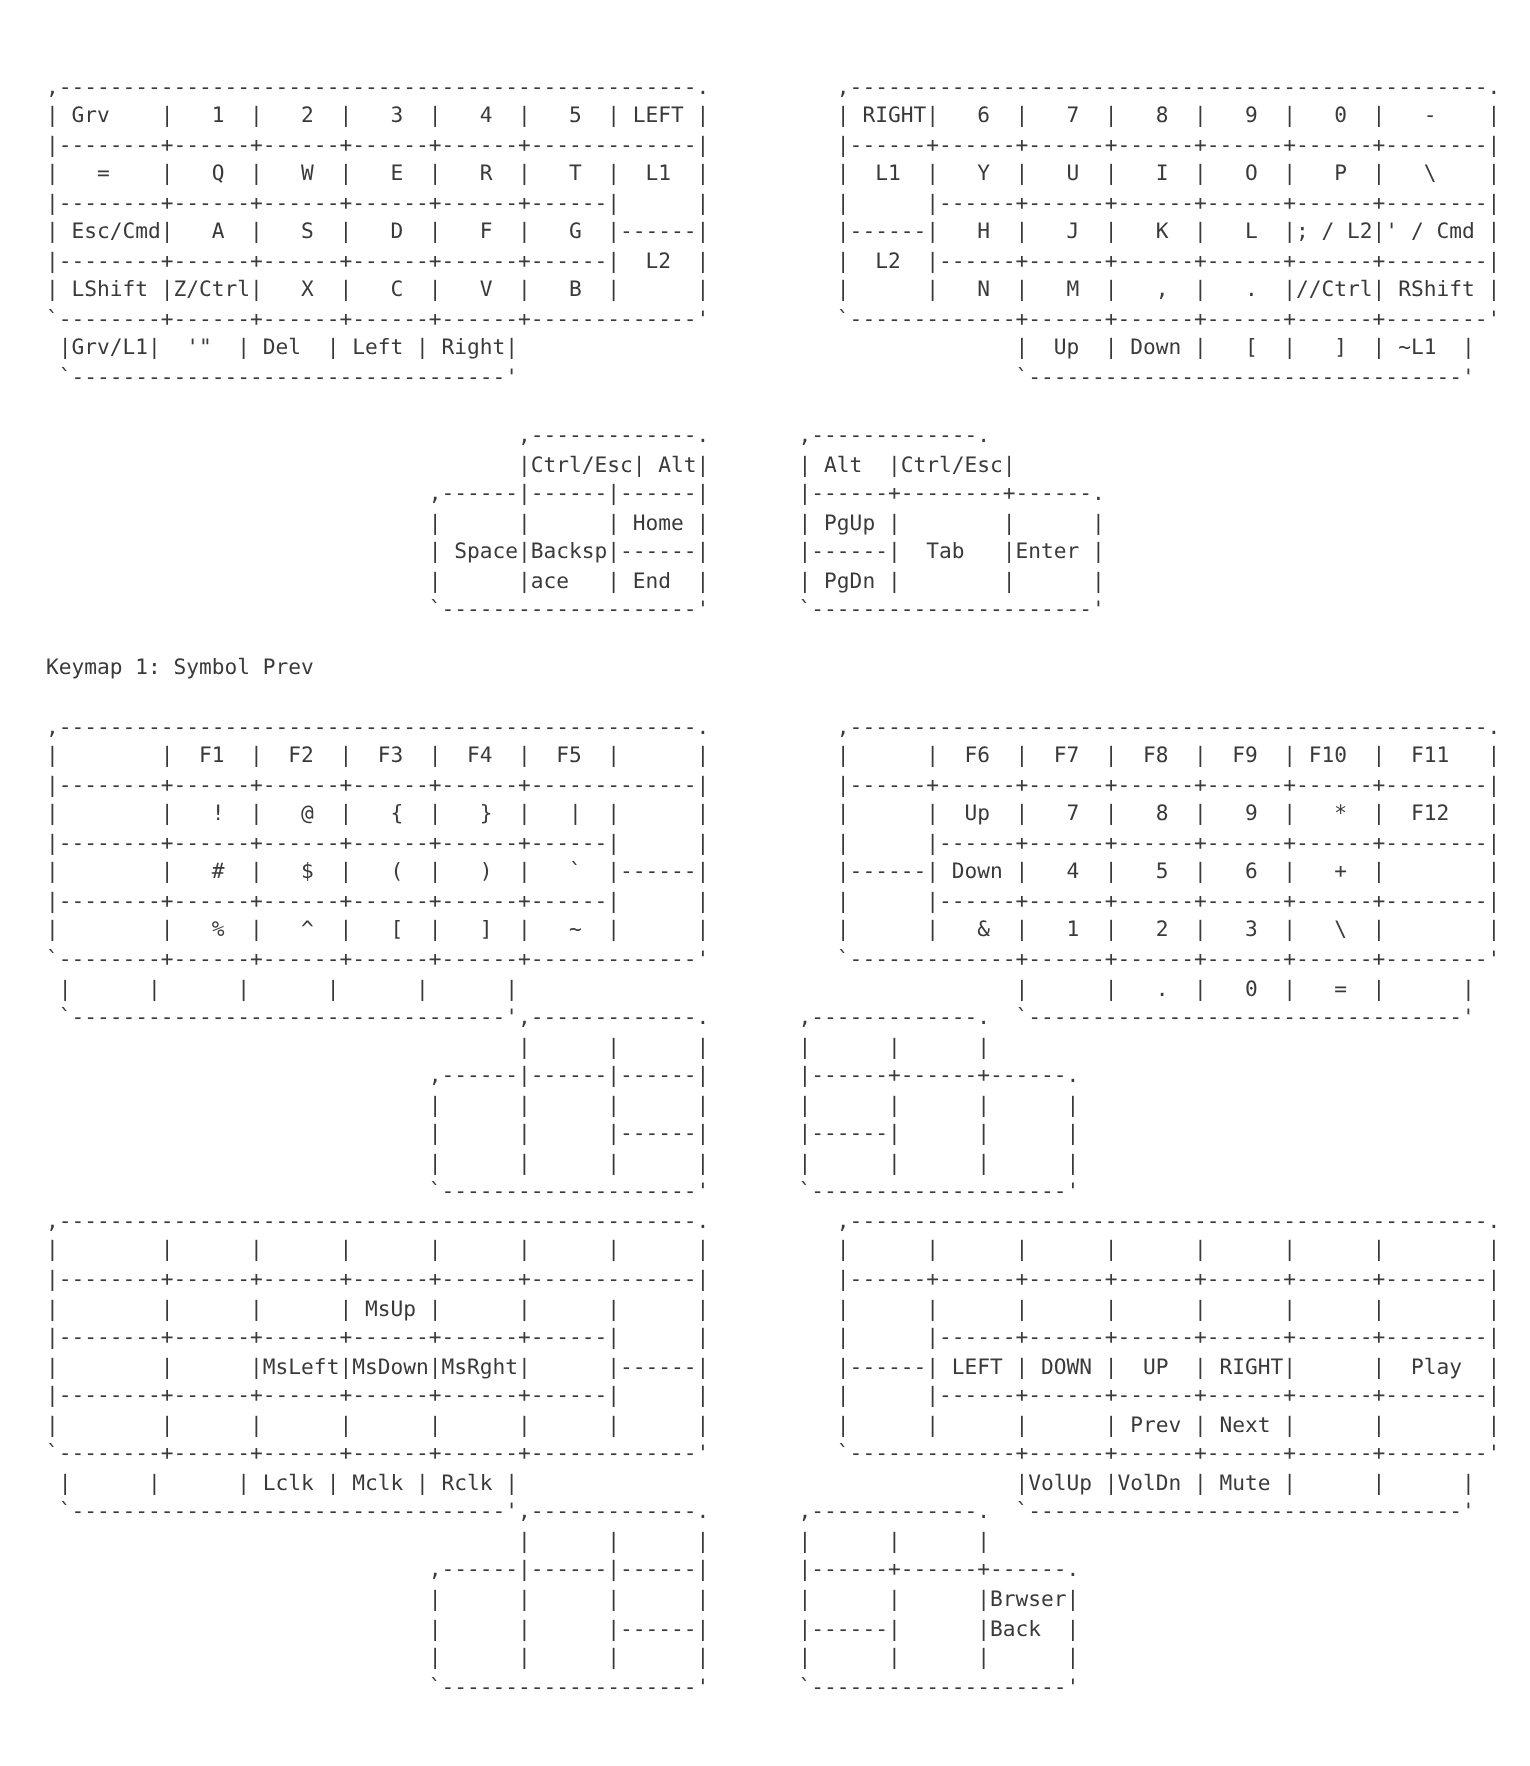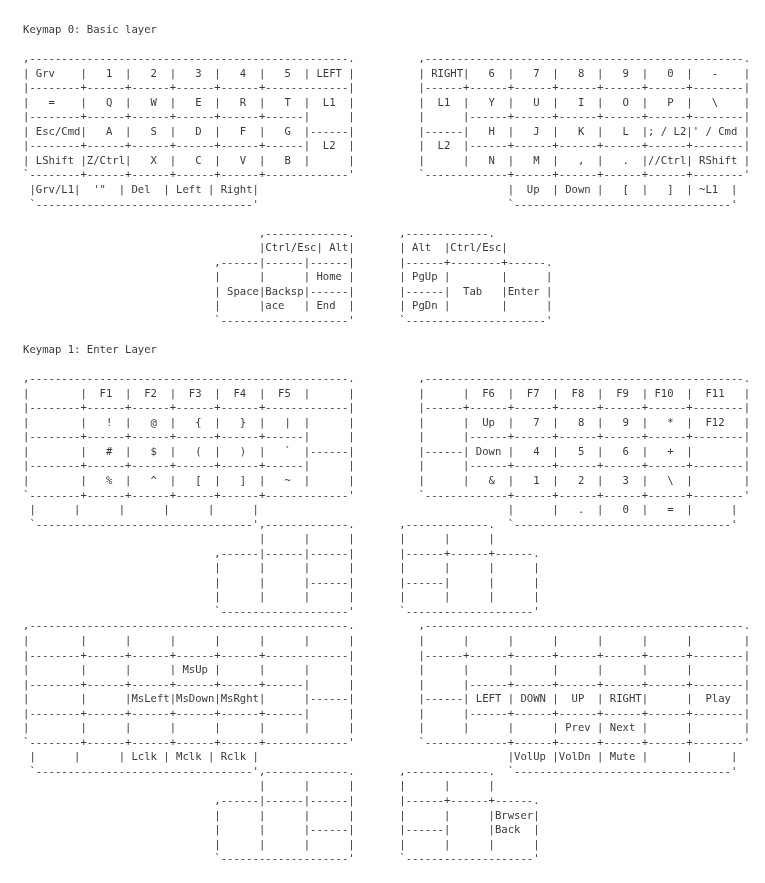--- a/index.html
+++ b/index.html
@@ -32,42 +32,41 @@
     display: block;
   }
   .gap-above {
     margin-top: 14.55px;
   }
 </style>
 </head>
 <body style="background: rgb(255, 255, 255);">
 
 <div class="doc" style="color: rgb(58, 58, 58);">
-  <div class="km-title">Keymap 0: Basic layer</div>
   <pre class="km-ascii gap-above">,--------------------------------------------------.          ,--------------------------------------------------.
 | Grv    |   1  |   2  |   3  |   4  |   5  | LEFT |          | RIGHT|   6  |   7  |   8  |   9  |   0  |   -    |
 |--------+------+------+------+------+-------------|          |------+------+------+------+------+------+--------|
 |   =    |   Q  |   W  |   E  |   R  |   T  |  L1  |          |  L1  |   Y  |   U  |   I  |   O  |   P  |   \    |
 |--------+------+------+------+------+------|      |          |      |------+------+------+------+------+--------|
 | Esc/Cmd|   A  |   S  |   D  |   F  |   G  |------|          |------|   H  |   J  |   K  |   L  |; / L2|' / Cmd |
 |--------+------+------+------+------+------|  L2  |          |  L2  |------+------+------+------+------+--------|
 | LShift |Z/Ctrl|   X  |   C  |   V  |   B  |      |          |      |   N  |   M  |   ,  |   .  |//Ctrl| RShift |
 `--------+------+------+------+------+-------------'          `-------------+------+------+------+------+--------'
  |Grv/L1|  '"  | Del  | Left | Right|                                       |  Up  | Down |   [  |   ]  | ~L1  |
  `----------------------------------'                                       `----------------------------------'
 
                                      ,-------------.       ,-------------.
                                      |Ctrl/Esc| Alt|       | Alt  |Ctrl/Esc|
                               ,------|------|------|       |------+--------+------.
                               |      |      | Home |       | PgUp |        |      |
                               | Space|Backsp|------|       |------|  Tab   |Enter |
                               |      |ace   | End  |       | PgDn |        |      |
                               `--------------------'       `----------------------'</pre>
 
-  <div class="km-title gap-above">Keymap 1: Enter Layer</div>
+  <div class="km-title gap-above">Keymap 1: Symbol Prev</div>
   <pre class="km-ascii gap-above">,--------------------------------------------------.          ,--------------------------------------------------.
 |        |  F1  |  F2  |  F3  |  F4  |  F5  |      |          |      |  F6  |  F7  |  F8  |  F9  | F10  |  F11   |
 |--------+------+------+------+------+-------------|          |------+------+------+------+------+------+--------|
 |        |   !  |   @  |   {  |   }  |   |  |      |          |      |  Up  |   7  |   8  |   9  |   *  |  F12   |
 |--------+------+------+------+------+------|      |          |      |------+------+------+------+------+--------|
 |        |   #  |   $  |   (  |   )  |   `  |------|          |------| Down |   4  |   5  |   6  |   +  |        |
 |--------+------+------+------+------+------|      |          |      |------+------+------+------+------+--------|
 |        |   %  |   ^  |   [  |   ]  |   ~  |      |          |      |   &amp;  |   1  |   2  |   3  |   \  |        |
 `--------+------+------+------+------+-------------'          `-------------+------+------+------+------+--------'
  |      |      |      |      |      |                                       |      |   .  |   0  |   =  |      |

